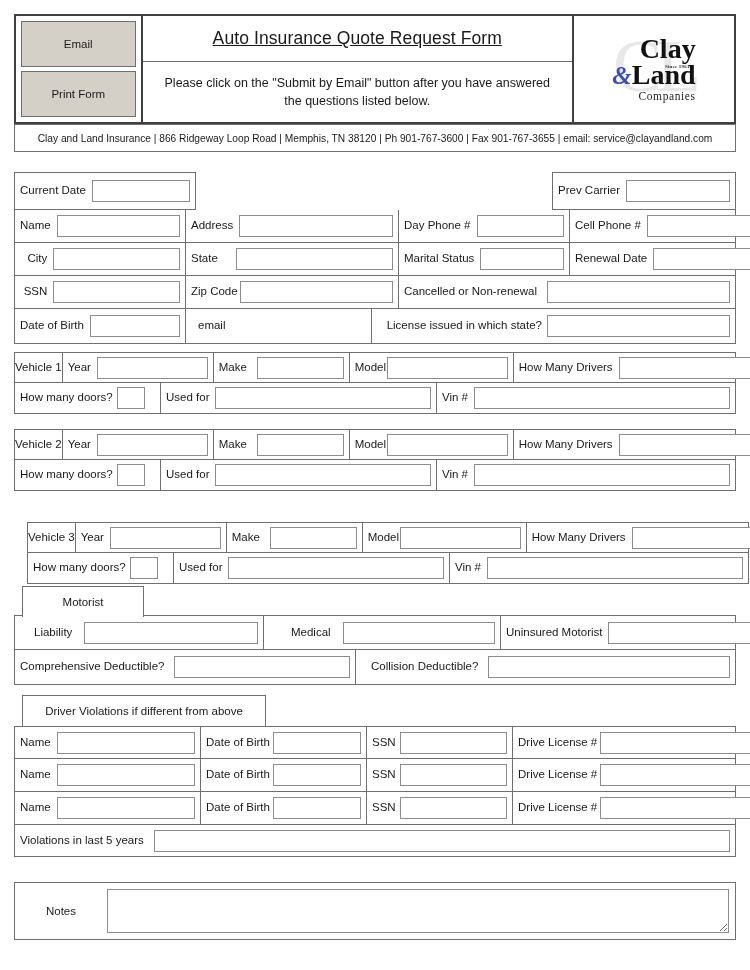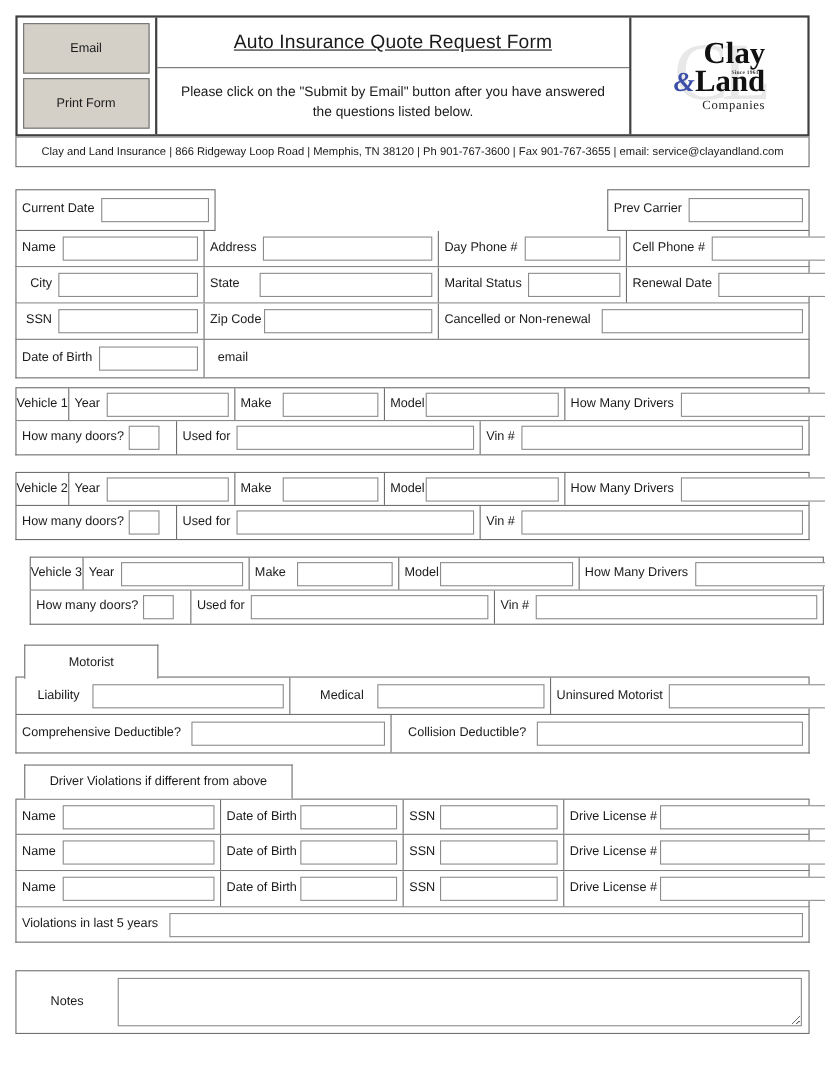--- a/index.html
+++ b/index.html
@@ -382,20 +382,26 @@
         <div class="cellbox">
           <span class="lbl">Date of Birth</span>
           <input class="inp" type="text" value="" style="">
         </div>
       </div>
       <div class="vline" style="width:212px;">
         <div class="cellbox" style="padding-left:12px;">
           <span class="lbl">email</span>
         </div>
       </div>
+      <div class="vline" style="flex:1 1 auto;">
+        <div class="cellbox" style="gap:5px;">
+          <span class="lbl" style="padding-left:10px;">License issued in which state?</span>
+          <input class="inp" type="text" value="" style="">
+        </div>
+      </div>
     </div>
   </div>
 
   <div class="veh" style="top:352px;">
     <div class="vrow outer">
       <div style="width:68px;display:flex;align-items:center;justify-content:center;">
         <span class="lbl">Vehicle 1</span>
       </div>
       <div class="vline" style="width:150px;">
         <div class="cellbox">
@@ -489,21 +495,21 @@
       </div>
       <div class="vline" style="flex:1 1 auto;">
         <div class="cellbox">
             <span class="lbl">Vin #</span>
         <input class="inp" type="text" value="" style="">
           </div>
       </div>
     </div>
   </div>
 
-  <div class="veh" style="top:506px;padding-left:13px;">
+  <div class="veh" style="top:522px;padding-left:13px;">
     <div class="vrow outer">
       <div style="width:68px;display:flex;align-items:center;justify-content:center;">
         <span class="lbl">Vehicle 3</span>
       </div>
       <div class="vline" style="width:150px;">
         <div class="cellbox">
             <span class="lbl">Year</span>
         <input class="inp" type="text" value="" style="">
           </div>
       </div>

